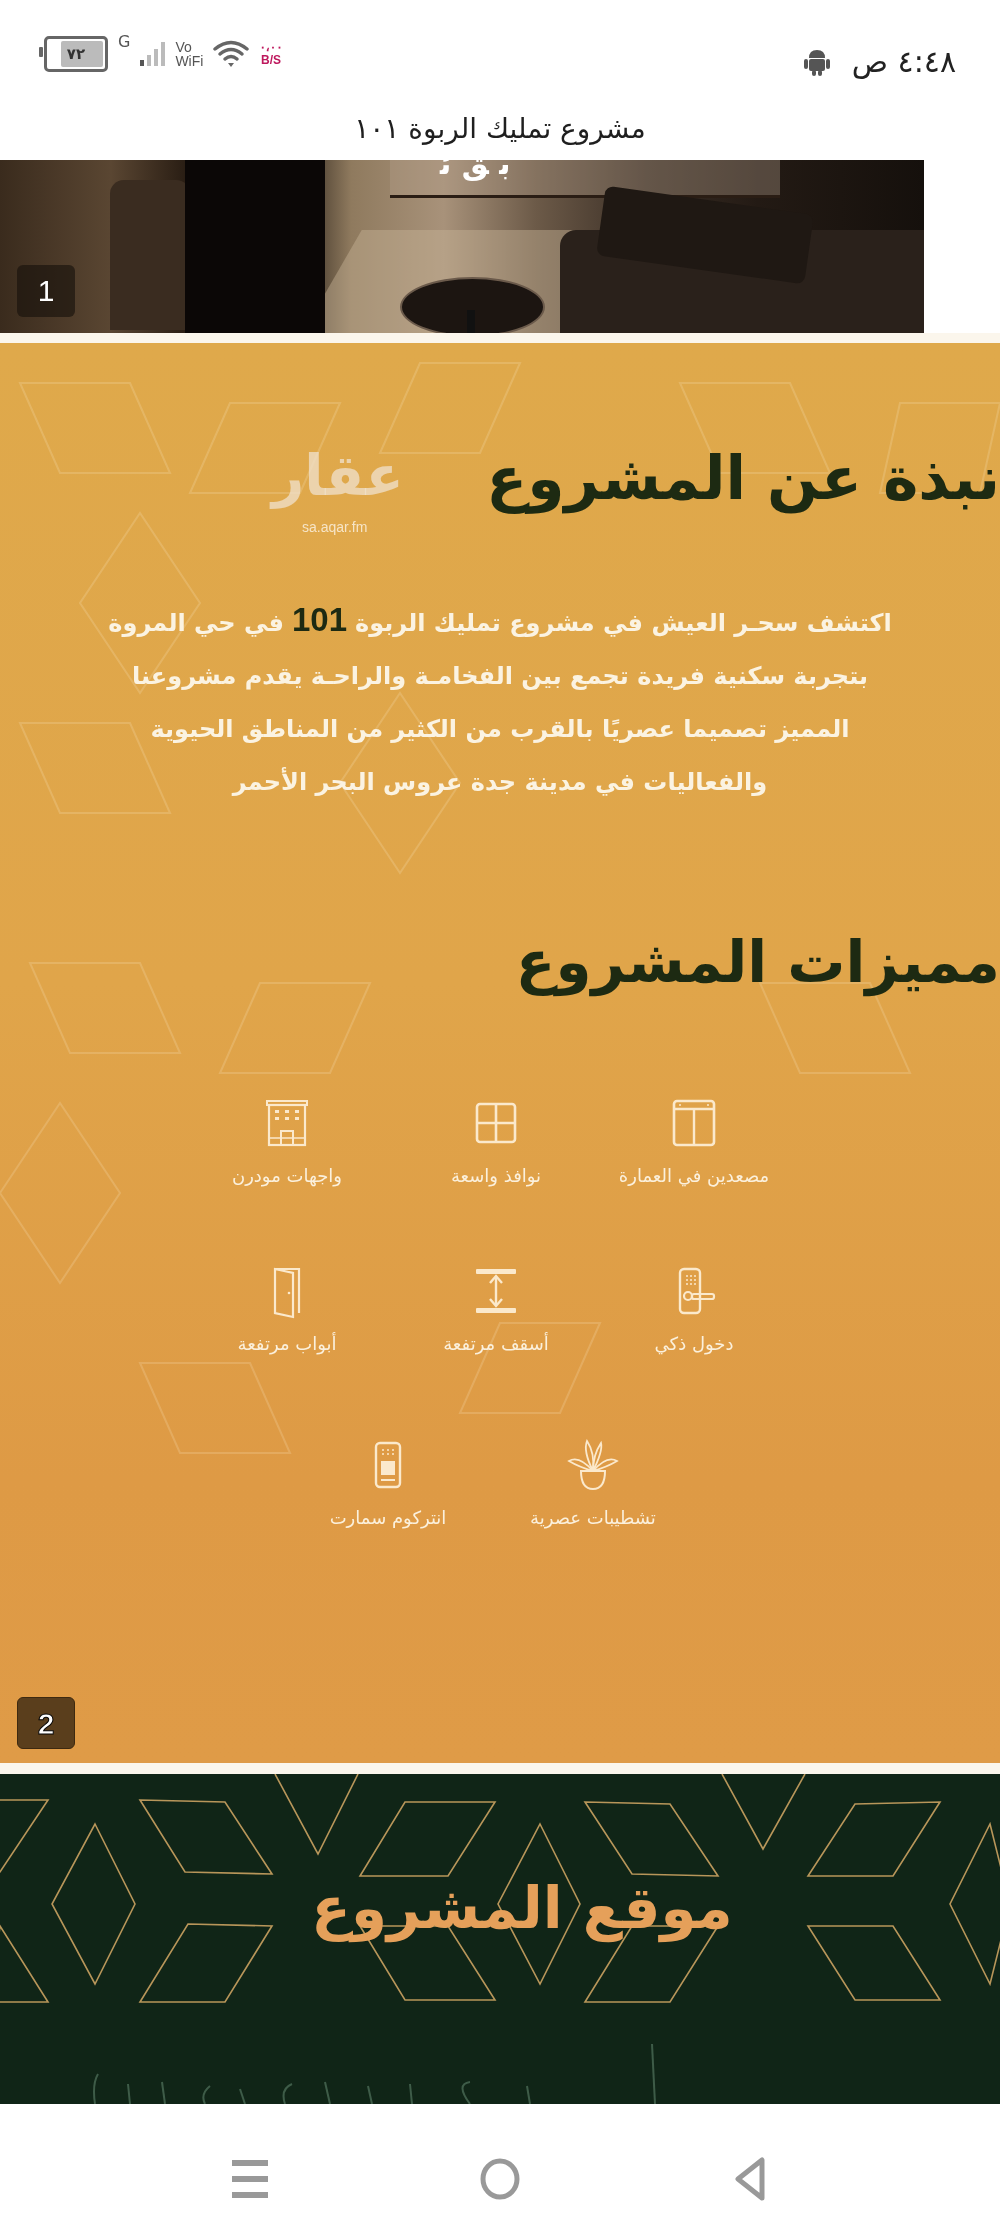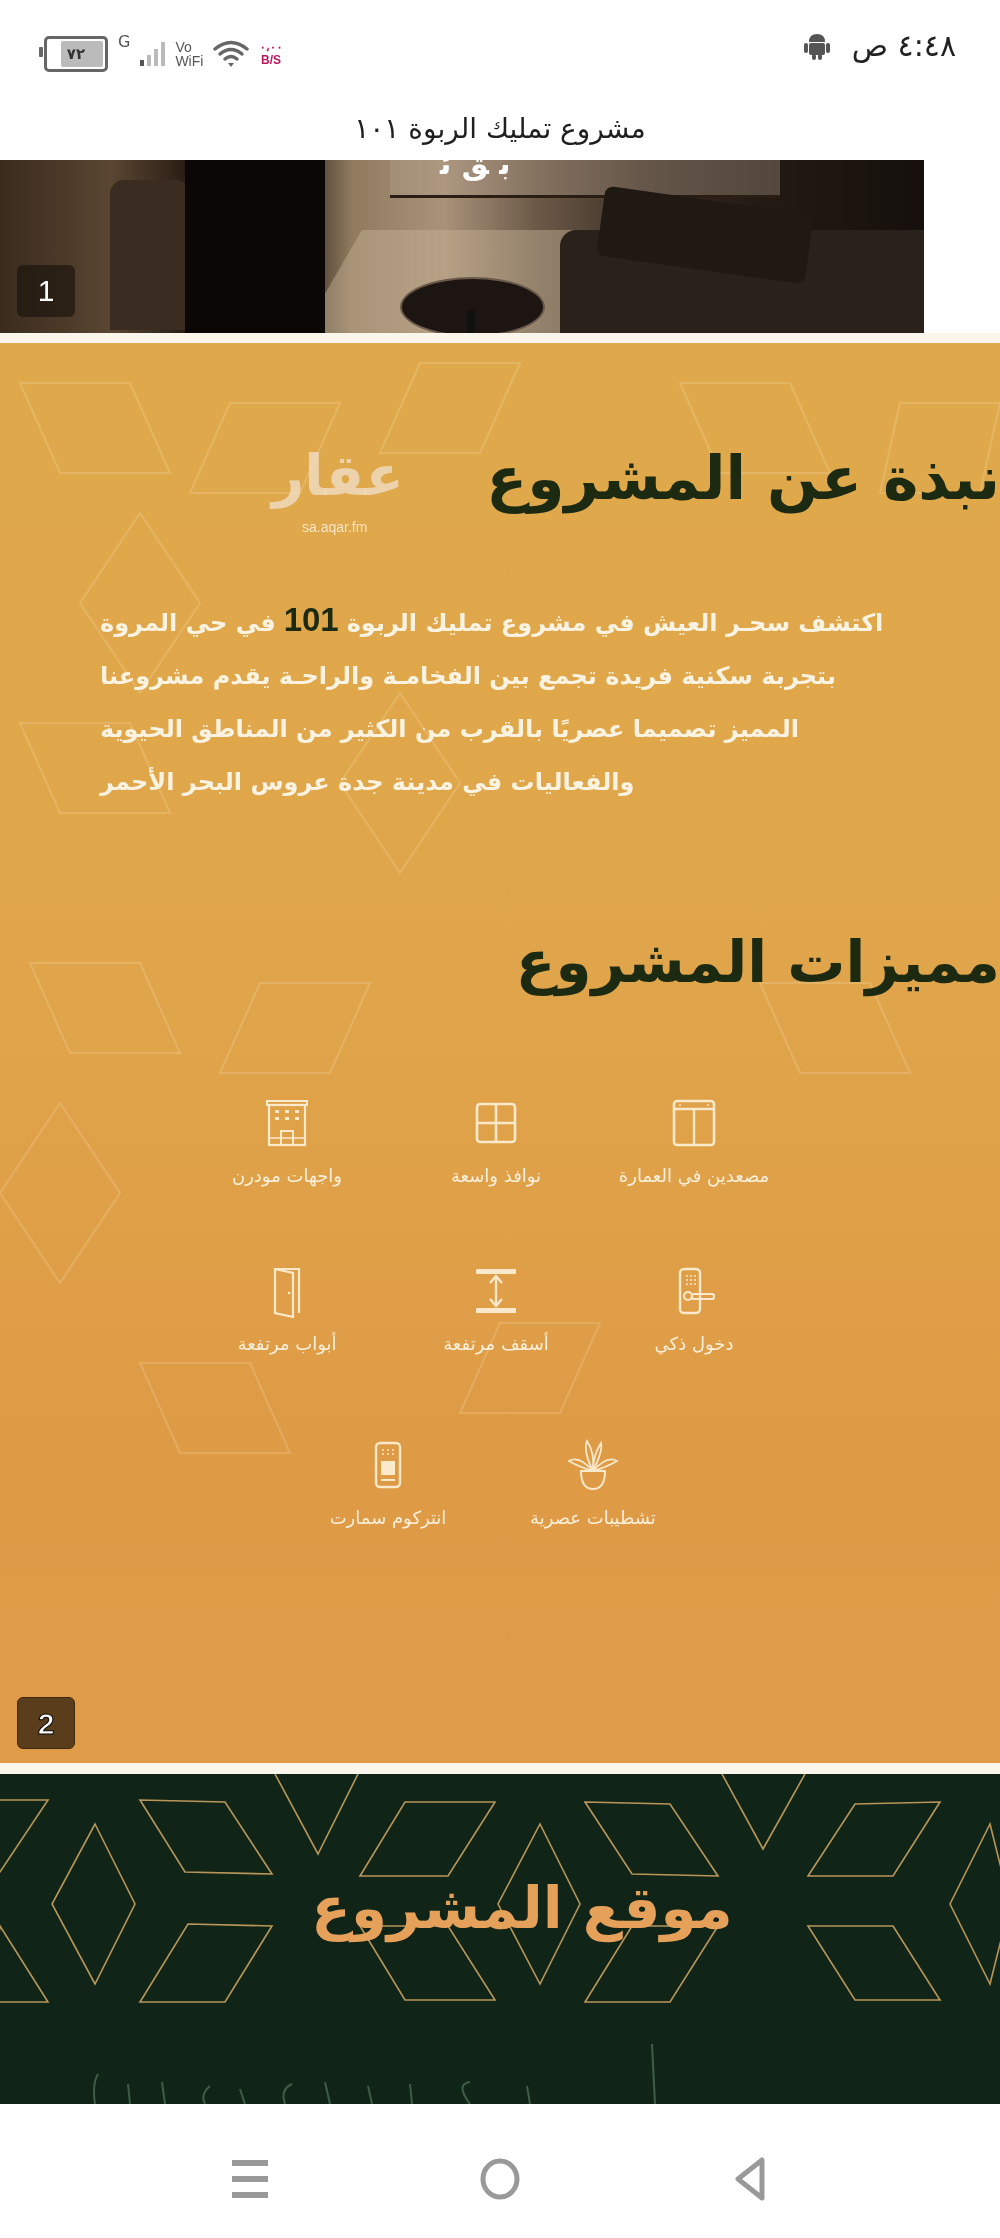--- a/index.html
+++ b/index.html
@@ -16,21 +16,21 @@
   .net-g { font-size: 16px; color: #555; align-self: flex-start; margin-top: -4px; }
   .signal { display: flex; align-items: flex-end; gap: 3px; height: 24px; }
   .signal i { display: block; width: 4px; background: #bbb; }
   .signal i:nth-child(1) { height: 6px; background: #555; }
   .signal i:nth-child(2) { height: 11px; }
   .signal i:nth-child(3) { height: 17px; }
   .signal i:nth-child(4) { height: 24px; }
   .vowifi { font-size: 14px; line-height: 14px; color: #555; font-family: "Liberation Sans", sans-serif; }
   .wifi-icon { width: 36px; height: 28px; }
   .bps { font-size: 12px; line-height: 13px; color: #be185d; text-align: center; font-family: "Liberation Sans", sans-serif; font-weight: bold; }
-  .sb-right { position: absolute; right: 44px; top: 28px; display: flex; align-items: center; gap: 22px; }
+  .sb-right { position: absolute; right: 44px; top: 44px; display: flex; align-items: center; gap: 22px; }
   .clock { font-size: 30px; color: #222; font-family: "DejaVu Sans", sans-serif; }
   .android-icon { width: 26px; height: 28px; }
 
   
   .page-title-bar { position: absolute; top: 100px; left: 0; width: 1000px; height: 60px; background: #fff; text-align: center; }
   .page-title { font-size: 28px; color: #1f1f1f; line-height: 58px; direction: rtl; font-family: "DejaVu Sans", sans-serif; }
 
   
   .hero { position: absolute; top: 160px; left: 0; width: 924px; height: 173px; overflow: hidden;
     background: linear-gradient(90deg, #3a2b1d 0%, #5a4632 12%, #2a1e14 20%, #0e0907 30%, #8f7a5e 38%, #a8927a 48%, #6c5a48 58%, #3a2e25 70%, #231a14 82%, #15100c 100%); padding-left: 20px; }
@@ -52,21 +52,21 @@
   
   .gold { position: absolute; top: 343px; left: 0; width: 1000px; height: 1420px; overflow: hidden;
     background: linear-gradient(180deg, #dfa94b 0%, #e0a54a 45%, #de9a45 80%, #df9b47 100%); }
   .gold-pattern { position: absolute; inset: 0; opacity: 0.18; }
   .gold h2 { position: absolute; left: 0; width: 1000px; text-align: right; color: #1d2a12; font-weight: bold; direction: rtl; font-family: "DejaVu Sans", sans-serif; }
   .about-title { top: 100px; font-size: 60px; }
   .features-title { top: 585px; font-size: 58px; }
   .watermark { position: absolute; left: 272px; top: 100px; width: 160px; height: 110px; }
   .watermark .wm-logo { position: absolute; left: 0; top: 0; font-size: 56px; color: rgba(240,225,205,0.75); font-weight: bold; direction: rtl; }
   .watermark .wm-url { position: absolute; left: 30px; top: 76px; font-family: Liberation Sans, sans-serif; font-size: 14px; color: rgba(250,238,220,0.85); }
-  .about-text { position: absolute; top: 250px; left: 100px; width: 800px; text-align: left; direction: rtl; color: #fbf3e2; font-size: 24px; line-height: 53px; font-weight: bold; font-family: "DejaVu Sans", sans-serif; }
+  .about-text { position: absolute; top: 250px; left: 100px; width: 800px; text-align: center; direction: rtl; color: #fbf3e2; font-size: 24px; line-height: 53px; font-weight: bold; font-family: "DejaVu Sans", sans-serif; }
   .about-text .num { color: #1d2a12; font-size: 33px; font-family: "Liberation Sans", sans-serif; padding: 0 8px; }
 
   .features { position: absolute; top: 752px; left: 0; width: 1000px; }
   .feature { position: absolute; width: 220px; text-align: center; }
   .feature svg { display: block; margin: 0 auto; width: 56px; height: 56px; }
   .feature .label { margin-top: 14px; color: #fbf0dc; font-size: 18px; direction: rtl; font-family: "DejaVu Sans", sans-serif; }
 
   
   .green { position: absolute; top: 1774px; left: 0; width: 1000px; height: 330px; background: #102517; overflow: hidden; }
   .green-title { position: absolute; top: 100px; left: 0; width: 1000px; text-align: center; color: #e5a05a; font-size: 58px; font-weight: bold; direction: rtl; font-family: "DejaVu Sans", sans-serif; padding-left: 44px; }

